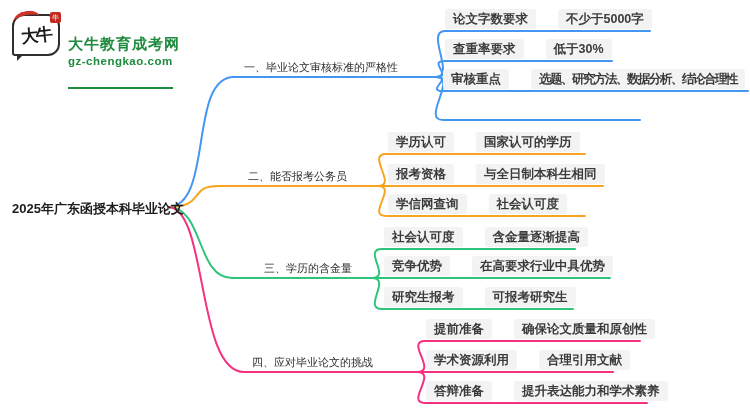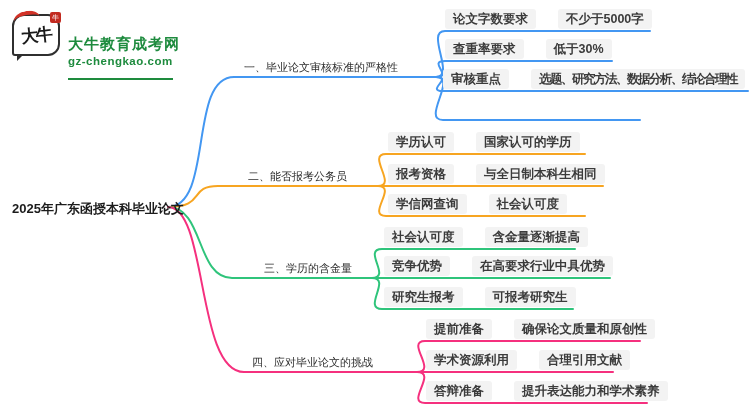--- a/index.html
+++ b/index.html
@@ -16,21 +16,21 @@
              font-size:17px;color:#1a1a1a;transform:rotate(-6deg);letter-spacing:-2px;}
   .logo-arc{position:absolute;left:0px;top:-5px;width:26px;height:12px;border-top:4px solid #D23227;
             border-radius:50%;transform:rotate(-10deg);}
   .logo-seal{position:absolute;right:-3px;top:-4px;width:11px;height:11px;background:#C22A20;
              border-radius:2px;color:#fff;font-size:7px;line-height:11px;text-align:center;}
   .logo-tail{position:absolute;left:3px;bottom:-7px;width:0;height:0;
              border-left:7px solid #2f2f2f;border-bottom:7px solid transparent;}
   .logo-text{margin-left:8px;display:flex;flex-direction:column;}
   .logo-name{font-size:15px;font-weight:700;letter-spacing:1px;line-height:20px;}
   .logo-domain{font-size:11.5px;font-weight:700;letter-spacing:.5px;line-height:15px;
-               border-bottom:2px solid currentColor;padding-bottom:9px;align-self:flex-start;}
+               border-bottom:2px solid currentColor;padding-bottom:18px;align-self:flex-start;}
 
   
   .root{position:absolute;left:12px;top:200px;font-size:13px;font-weight:700;color:#1c1c1c;
         white-space:nowrap;}
   .blabel{position:absolute;height:18px;line-height:18px;font-size:11px;font-weight:400;
           color:#2d2d2d;white-space:nowrap;}
   .row{position:absolute;display:flex;gap:22px;height:20px;white-space:nowrap;}
   .cell{display:inline-block;height:20px;line-height:20px;padding:0 8px;background:#f3f3f3;
         border-radius:3px;font-size:12.5px;color:#3b3b3b;font-weight:bold;}
   .tight{letter-spacing:-1.5px;}

